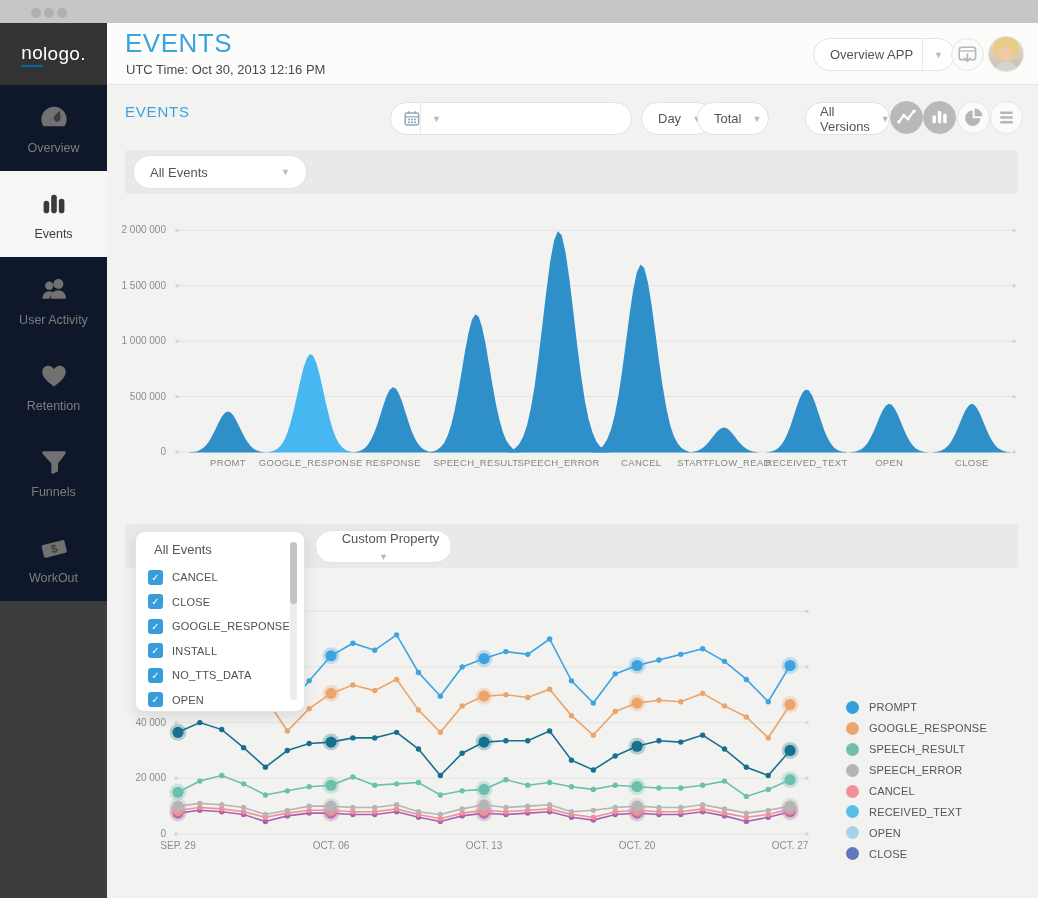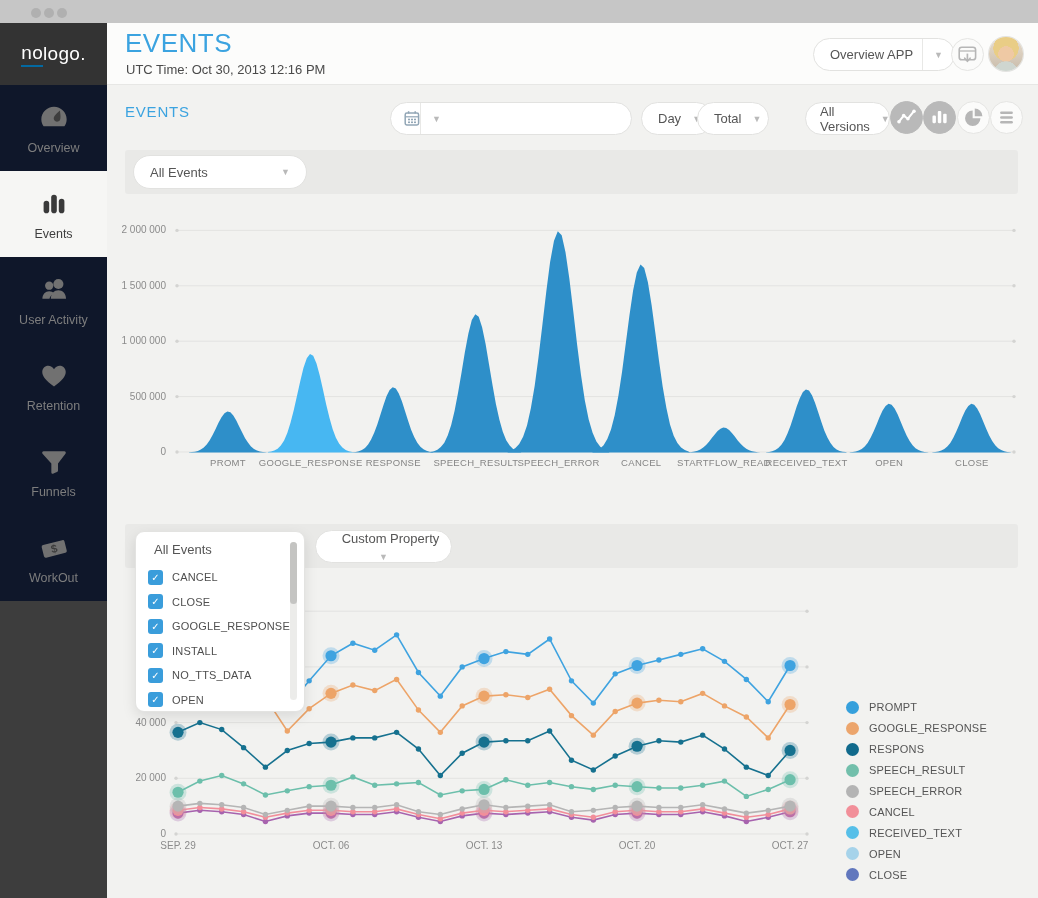--- a/index.html
+++ b/index.html
@@ -581,24 +581,20 @@
   <div class="legend" id="legend">
       <div class="legend-item">
         <span class="dot" style="background: rgb(54, 160, 220);"></span>
         <span class="lbl">PROMPT</span>
       </div>
       <div class="legend-item">
         <span class="dot" style="background: rgb(236, 165, 108);"></span>
         <span class="lbl">GOOGLE_RESPONSE</span>
       </div>
       <div class="legend-item">
-        <span class="dot" style="background: rgb(17, 106, 140);"></span>
-        <span class="lbl">RESPONS</span>
-      </div>
-      <div class="legend-item">
         <span class="dot" style="background: rgb(114, 191, 171);"></span>
         <span class="lbl">SPEECH_RESULT</span>
       </div>
       <div class="legend-item">
         <span class="dot" style="background: rgb(180, 180, 180);"></span>
         <span class="lbl">SPEECH_ERROR</span>
       </div>
       <div class="legend-item">
         <span class="dot" style="background: rgb(242, 143, 153);"></span>
         <span class="lbl">CANCEL</span>

